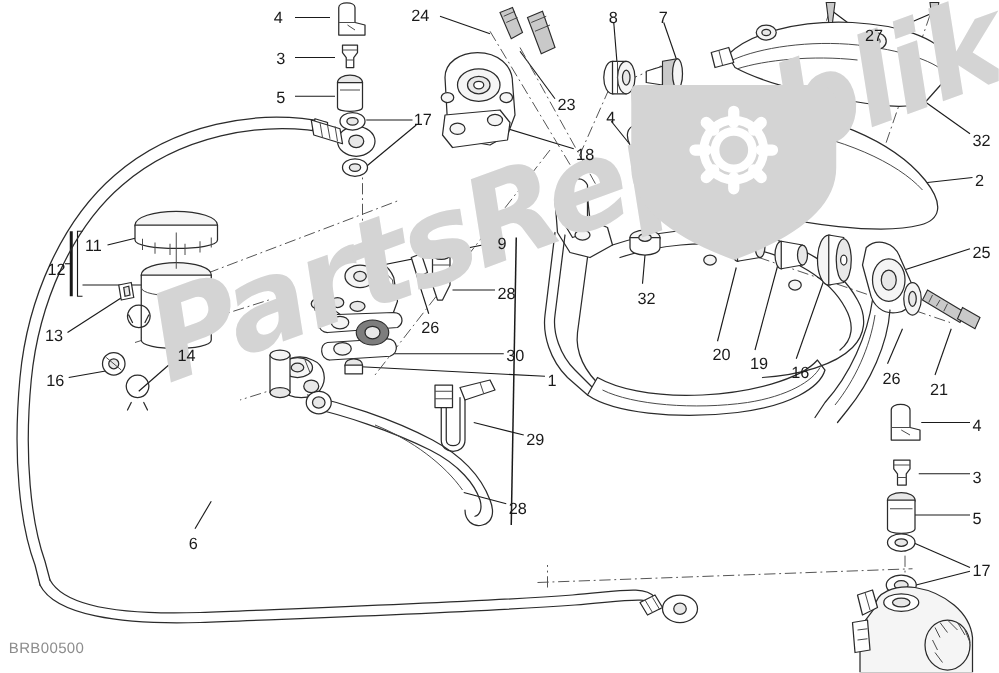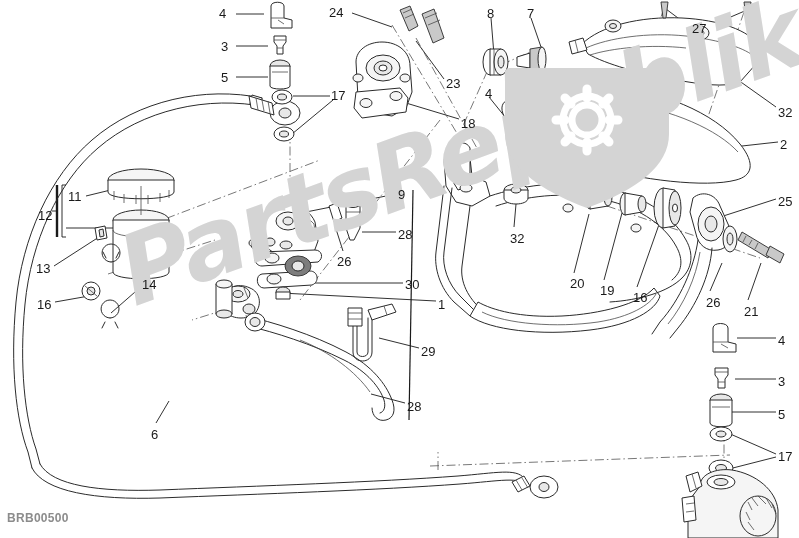--- a/index.html
+++ b/index.html
@@ -1,20 +1,20 @@
 <!DOCTYPE html>
 <html><head>
 <meta charset="utf-8">
 <style>
   html,body{margin:0;padding:0;background:#fff;}
   body{width:799px;height:538px;overflow:hidden;font-family:"Liberation Sans",sans-serif;}
   #stage{position:relative;width:799px;height:538px;background:#ffffff;}
   #stage svg{position:absolute;left:0;top:0;}
   .lbl{position:absolute;font-family:"Liberation Sans",sans-serif;font-size:13px;color:#1a1a1a;white-space:nowrap;line-height:1;}
-  #diagram-code{position:absolute;left:7px;top:511px;font-size:12px;color:#8c8c8c;letter-spacing:.3px;font-weight:bold;}
+  #diagram-code{position:absolute;left:7px;top:511px;font-size:12px;color:#8c8c8c;letter-spacing:.3px;}
   .wm{position:absolute;pointer-events:none;}
   #wm-text{left:104px;top:222px;font-size:97px;font-weight:bold;font-style:italic;color:#d4d4d4;
            transform:rotate(-20deg);transform-origin:left top;letter-spacing:-3px;
            font-family:"DejaVu Sans",sans-serif;}
   #wm-badge{left:487px;top:62px;}
 </style>
 </head>
 <body>
 
 <div id="stage">

